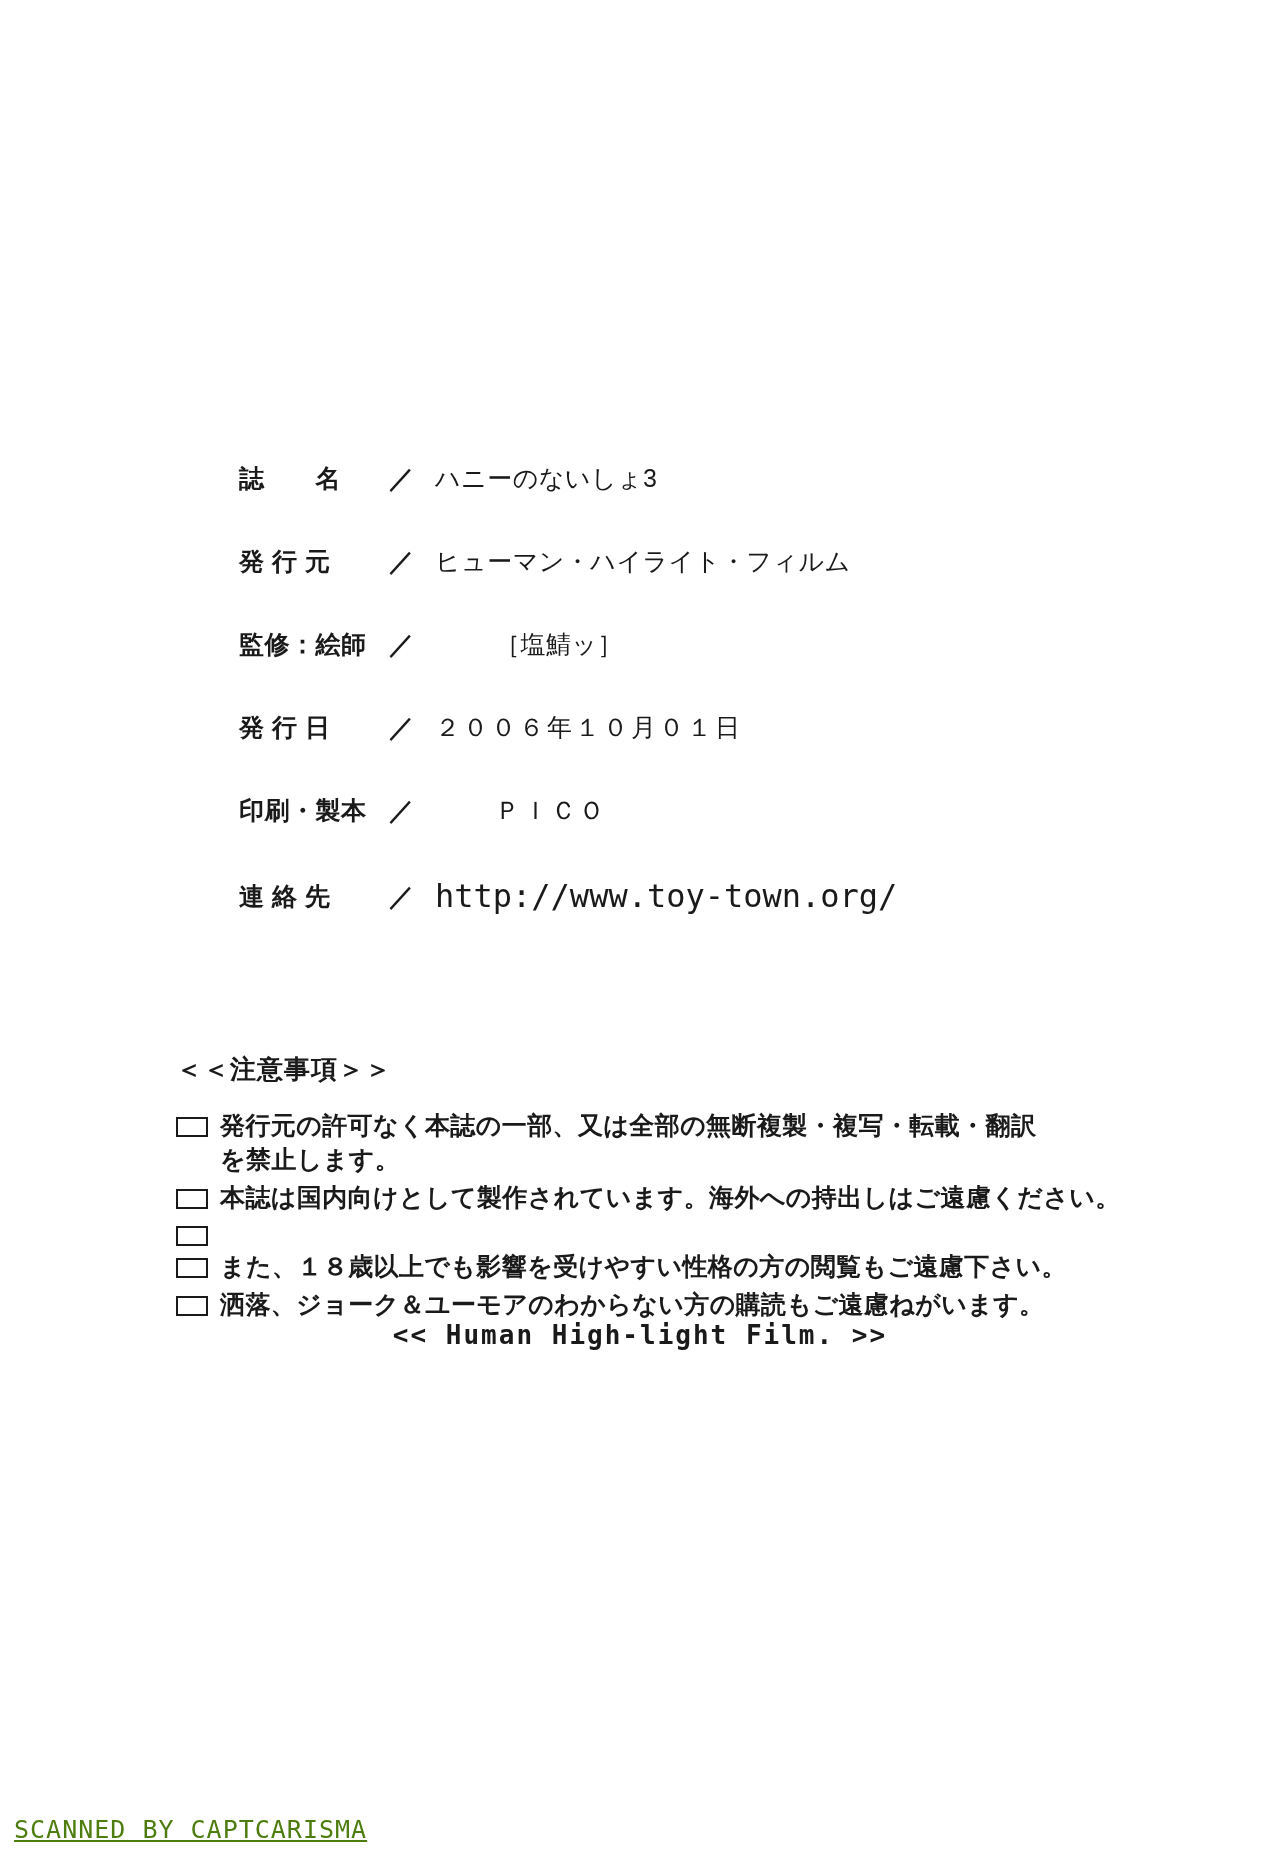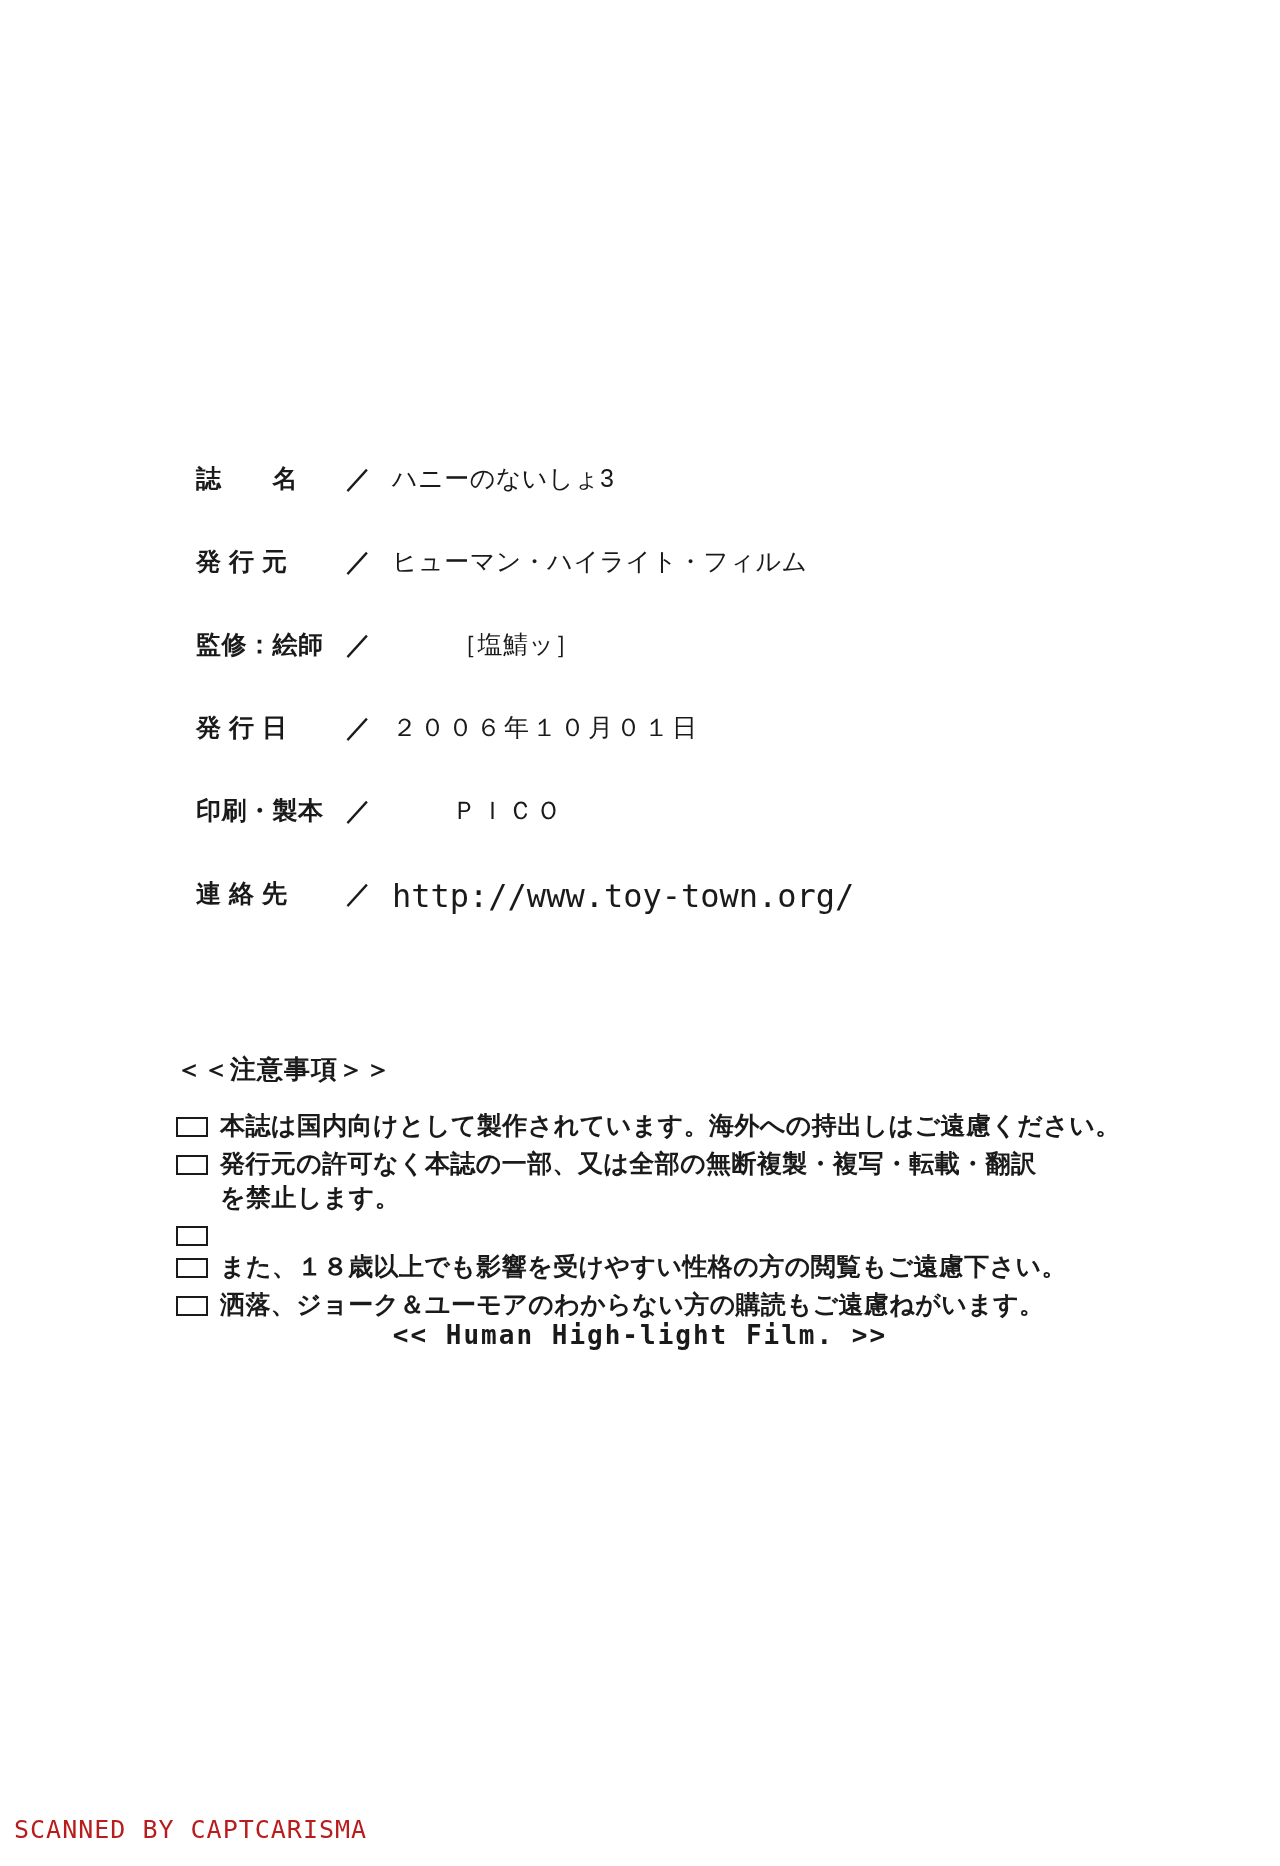--- a/index.html
+++ b/index.html
@@ -18,24 +18,25 @@
 
   
   .colophon {
     position: absolute;
     left: 196px;
     top: 462px;
     width: 900px;
   }
   .colo-row {
     display: flex;
-    align-items: flex-start;
+    align-items: center;
     margin-bottom: 50px;
     font-size: 25px;
     letter-spacing: 0.5px;
+    margin-left: 43px;
   }
   .colo-label {
     width: 150px;
     flex: 0 0 150px;
     font-weight: bold;
     white-space: nowrap;
   }
   .colo-sep {
     width: 46px;
     flex: 0 0 46px;
@@ -110,21 +111,22 @@
   }
 
   
   .scan-credit {
     position: absolute;
     left: 14px;
     top: 1815px;
     font-family: "DejaVu Sans Mono", monospace;
     font-size: 25px;
     letter-spacing: 1px;
-    color: #b91c1c;
+    color: #4d7c0f;
+    text-decoration: underline;
   }
 </style>
 </head>
 <body>
 
 <div class="colophon">
 
   <div class="colo-row">
     <span class="colo-label">誌　　名</span>
     <span class="colo-sep">／</span>
@@ -163,34 +165,34 @@
 
 </div>
 
 <div class="notice">
 
   <div class="notice-title">＜＜注意事項＞＞</div>
 
   <div class="notice-item">
     <span class="chk"></span>
     <span class="notice-text">
-      <span>本誌は国内向けとして製作されています。海外への持出しはご遠慮ください。</span>
-    </span>
-  </div>
-
-  <div class="notice-item">
-    <span class="chk"></span>
-    <span class="notice-text">
       <span>発行元の許可なく本誌の一部、又は全部の無断複製・複写・転載・翻訳</span>
       <span class="cont">を禁止します。</span>
     </span>
   </div>
 
   <div class="notice-item">
     <span class="chk"></span>
+    <span class="notice-text">
+      <span>本誌は国内向けとして製作されています。海外への持出しはご遠慮ください。</span>
+    </span>
+  </div>
+
+  <div class="notice-item">
+    <span class="chk"></span>
   </div>
 
   <div class="notice-item">
     <span class="chk"></span>
     <span class="notice-text">
       <span>また、１８歳以上でも影響を受けやすい性格の方の閲覧もご遠慮下さい。</span>
     </span>
   </div>
 
   <div class="notice-item">

